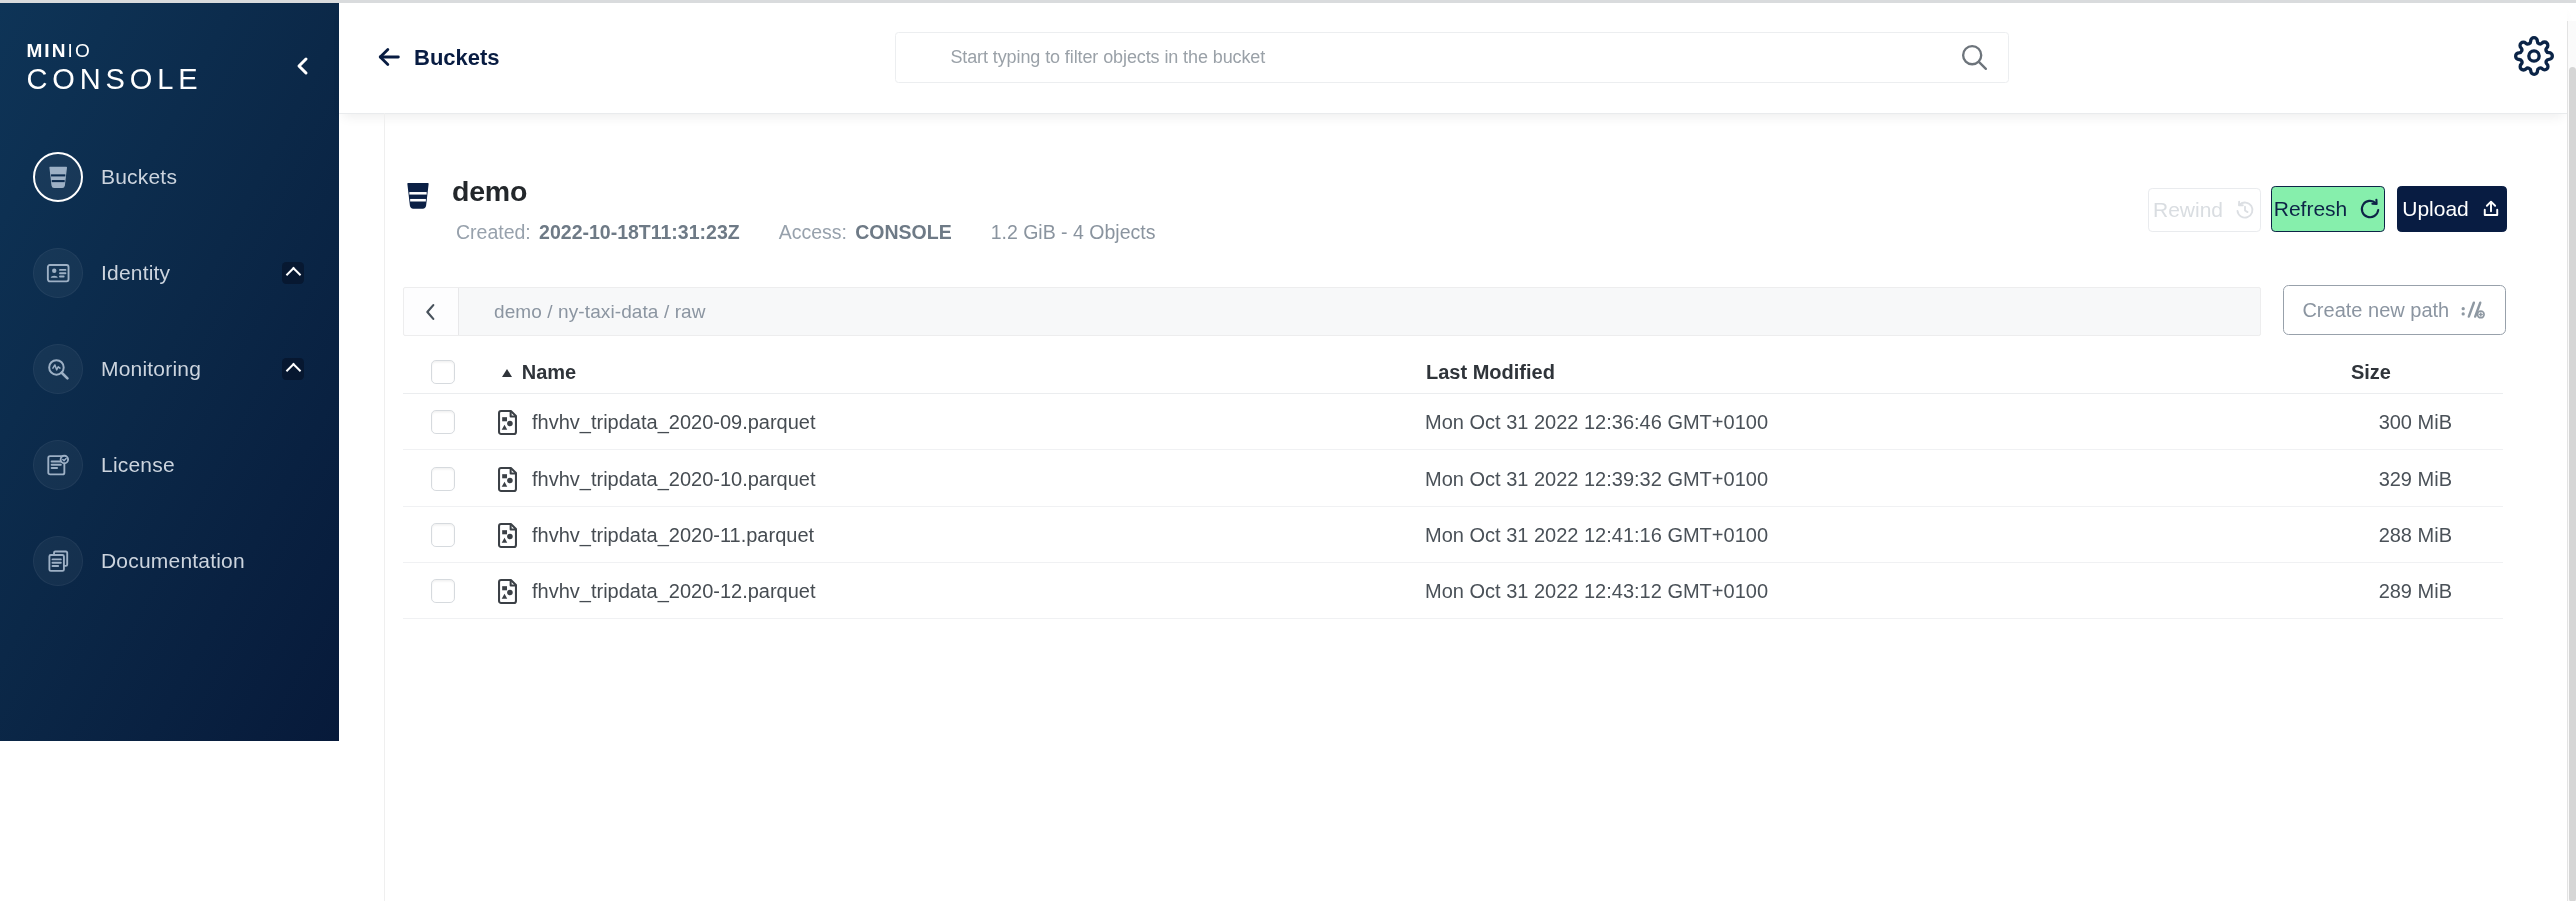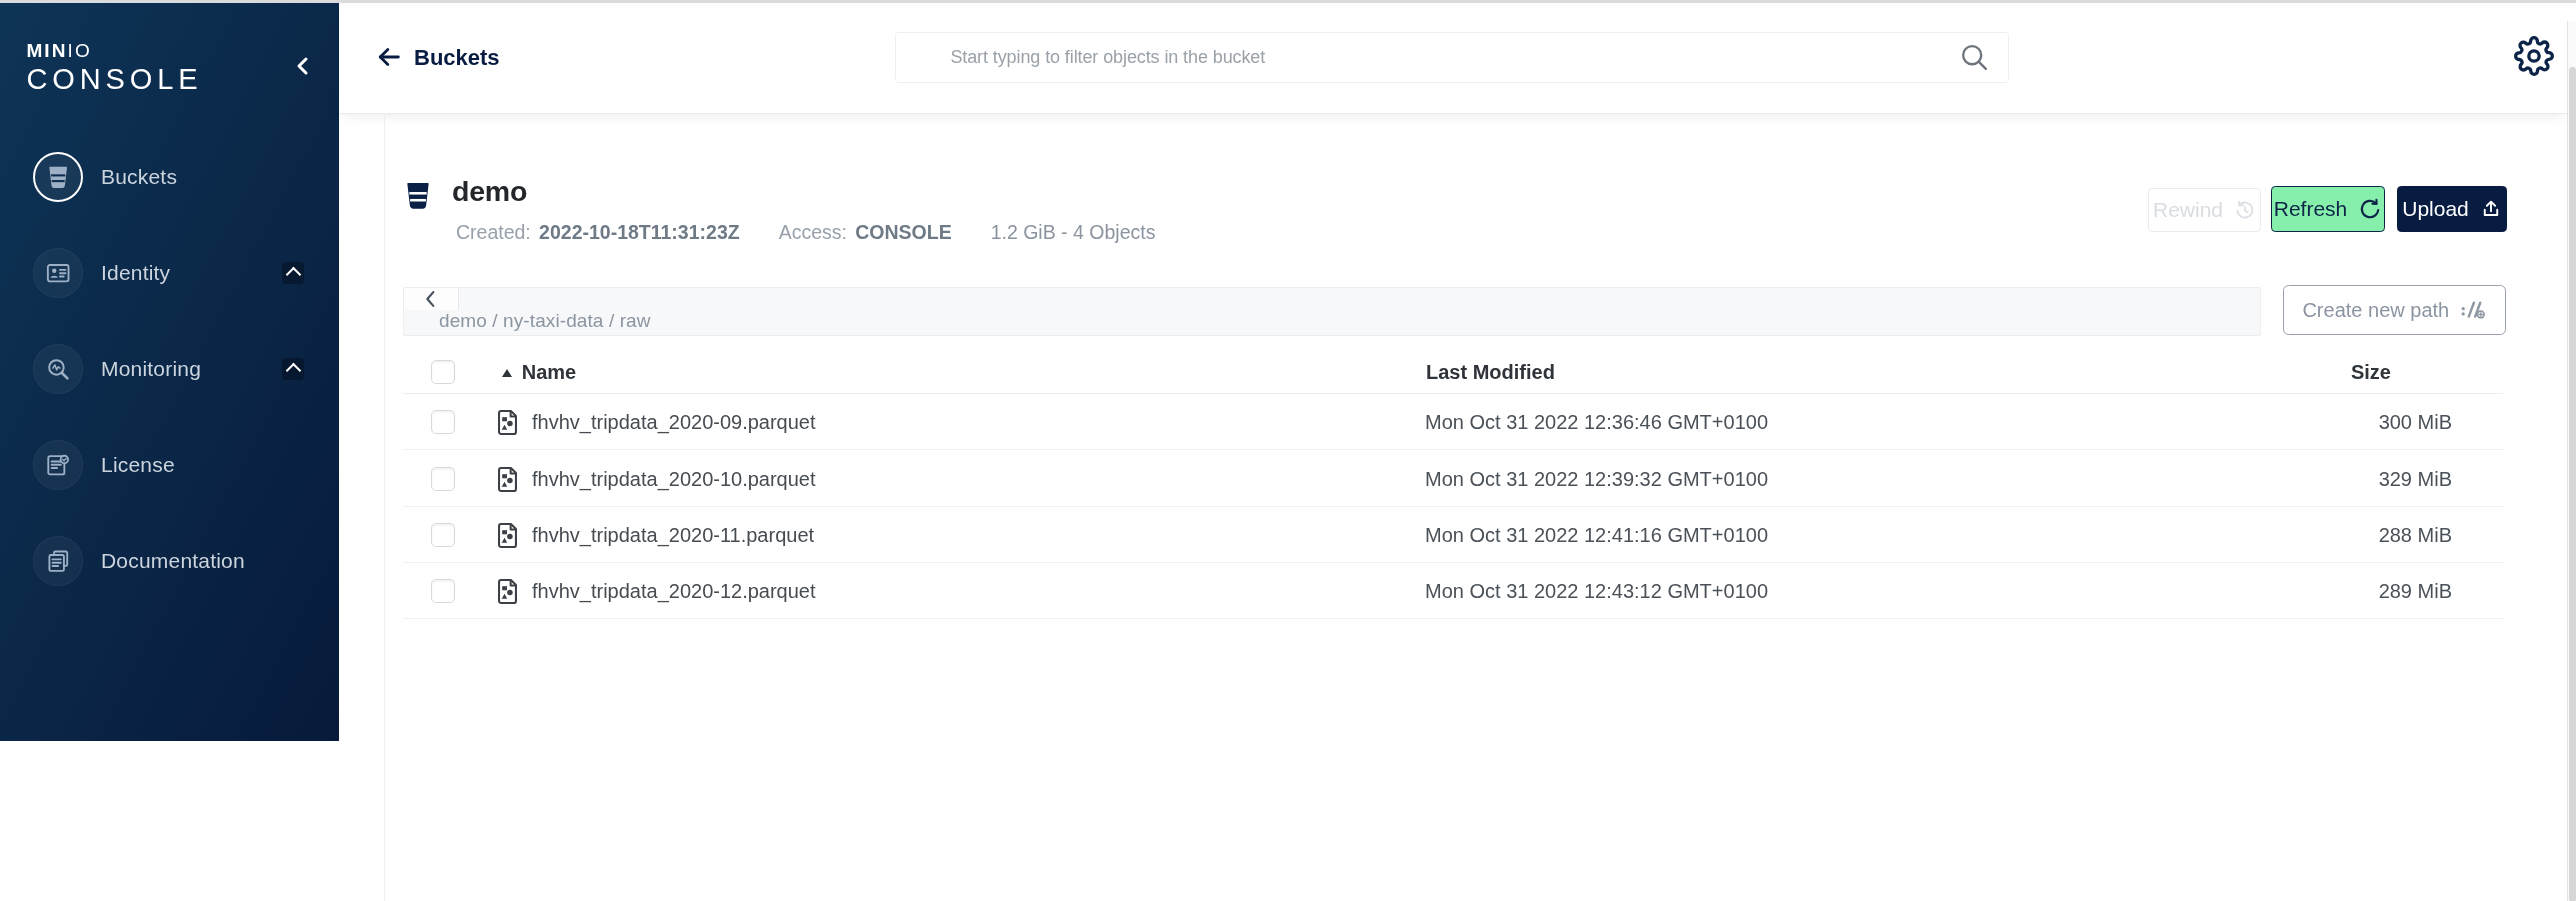--- a/index.html
+++ b/index.html
@@ -59,21 +59,21 @@
   
   .btn{display:flex;align-items:center;justify-content:center;gap:11px;border-radius:4.2px;
     box-sizing:border-box;font-size:21px;cursor:pointer;white-space:nowrap;}
   .btn svg{flex:none;}
   .btn-rewind{left:2148px;top:188px;width:113px;height:44px;border:1.4px solid #e9ebee;color:#d9dde1;background:#fff;cursor:default;}
   .btn-refresh{left:2271px;top:186px;width:114px;height:46px;border:1.4px solid #0d2447;color:#0d2447;background:#86efac;}
   .btn-upload{left:2397px;top:186px;width:110px;height:46px;background:#081c42;color:#ffffff;border:1.4px solid #081c42;}
 
   
   .crumb-bar{left:403px;top:287px;width:1858px;height:49px;background:#f7f8f9;
-    border:0.7px solid #ededee;border-radius:2.1px;box-sizing:border-box;display:flex;align-items:stretch;flex-direction:column;}
+    border:0.7px solid #ededee;border-radius:2.1px;box-sizing:border-box;display:flex;align-items:stretch;}
   .crumb-back{width:54px;flex:none;background:#fdfdfe;border-right:0.7px solid #e8e8ea;
     display:flex;align-items:center;justify-content:center;cursor:pointer;border-radius:2.1px 0 0 2.1px;}
   .crumb-path{display:flex;align-items:center;padding-left:35px;font-size:19px;color:#8b95a1;letter-spacing:0.1px;cursor:pointer;}
   .btn-create-path{left:2283px;top:285px;width:223px;height:50px;border:1.4px solid #98a1ab;
     border-radius:5.6px;color:#8b95a1;font-size:20px;background:#fff;}
 
   
   .checkbox{width:24px;height:24px;border:1.4px solid #d6dade;border-radius:4.9px;background:#fff;
     box-sizing:border-box;box-shadow:inset 0 1.4px 2.1px rgba(0,0,0,.06);cursor:pointer;}
   .th-name{left:502px;top:361px;display:flex;align-items:center;gap:9.7px;font-size:20px;font-weight:700;color:#2f343a;cursor:pointer;}

